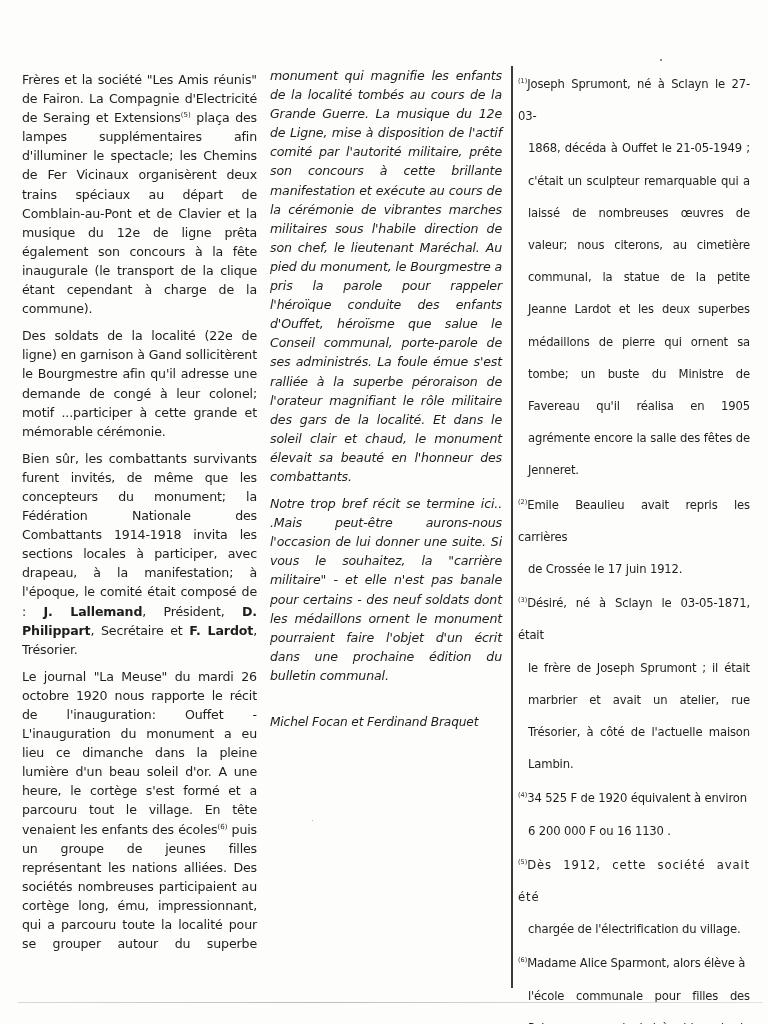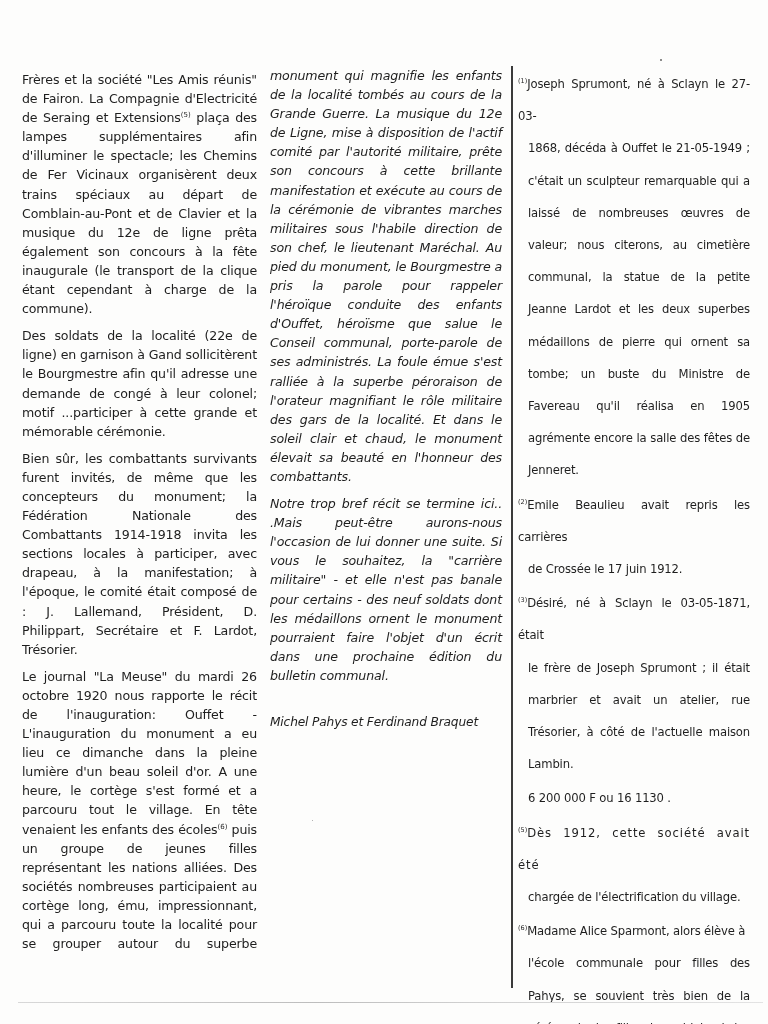--- a/index.html
+++ b/index.html
@@ -37,21 +37,21 @@
     }
     .col p.last-line-justify {
       text-align-last: justify;
     }
     sup.note {
       font-size: 7px;
       line-height: 0;
       vertical-align: 5px;
       letter-spacing: 0;
     }
-    b.name { font-weight: normal; }
+    b.name { font-weight: bold; }
 
     .signature {
       margin-top: 28px !important;
       text-align: left;
       font-size: 12.2px;
     }
 
     .divider {
       position: absolute;
       left: 511px;
@@ -120,39 +120,40 @@
       <span>Bien sûr, les combattants survivants furent invités, de même que les concepteurs du monument; la Fédération Nationale des Combattants 1914-1918 invita les sections locales à participer, avec drapeau, à la manifestation; à l'époque, le comité était composé de : </span><b class="name">J. Lallemand</b><span>, Président, </span><b class="name">D. Philippart</b><span>, Secrétaire et </span><b class="name">F. Lardot</b><span>, Trésorier.</span>
     </p>
     <p class="last-line-justify">
       <span>Le journal "La Meuse" du mardi 26 octobre 1920 nous rapporte le récit de l'inauguration: Ouffet - L'inauguration du monument a eu lieu ce dimanche dans la pleine lumière d'un beau soleil d'or. A une heure, le cortège s'est formé et a parcouru tout le village. En tête venaient les enfants des écoles</span><sup class="note">(6)</sup><span> puis un groupe de jeunes filles représentant les nations alliées. Des sociétés nombreuses participaient au cortège long, ému, impressionnant, qui a parcouru toute la localité pour se grouper autour du superbe</span>
     </p>
   </div>
 
   <div class="col col-2">
     <p>monument qui magnifie les enfants de la localité tombés au cours de la Grande Guerre. La musique du 12e de Ligne, mise à disposition de l'actif comité par l'autorité militaire, prête son concours à cette brillante manifestation et exécute au cours de la cérémonie de vibrantes marches militaires sous l'habile direction de son chef, le lieutenant Maréchal. Au pied du monument, le Bourgmestre a pris la parole pour rappeler l'héroïque conduite des enfants d'Ouffet, héroïsme que salue le Conseil communal, porte-parole de ses administrés. La foule émue s'est ralliée à la superbe péroraison de l'orateur magnifiant le rôle militaire des gars de la localité. Et dans le soleil clair et chaud, le monument élevait sa beauté en l'honneur des combattants.</p>
     <p>Notre trop bref récit se termine ici.. .Mais peut-être aurons-nous l'occasion de lui donner une suite. Si vous le souhaitez, la "carrière militaire" - et elle n'est pas banale pour certains - des neuf soldats dont les médaillons ornent le monument pourraient faire l'objet d'un écrit dans une prochaine édition du bulletin communal.</p>
-    <p class="signature">Michel Pahys et Ferdinand Braquet</p>
+    <p class="signature">Michel Focan et Ferdinand Braquet</p>
   </div>
 
   <div class="divider"></div>
 
   <div class="col-3">
     <div class="fn">
       <span class="fn-first"><span class="fn-marker">(1)</span><span>Joseph Sprumont, né à Sclayn le 27-03-</span></span>
       <span class="fn-body">1868, décéda à Ouffet le 21-05-1949 ; c'était un sculpteur remarquable qui a laissé de nombreuses œuvres de valeur; nous citerons, au cimetière communal, la statue de la petite Jeanne Lardot et les deux superbes médaillons de pierre qui ornent sa tombe; un buste du Ministre de Favereau qu'il réalisa en 1905 agrémente encore la salle des fêtes de Jenneret.</span>
     </div>
     <div class="fn">
       <span class="fn-first"><span class="fn-marker">(2)</span><span>Emile Beaulieu avait repris les carrières</span></span>
       <span class="fn-body">de Crossée le 17 juin 1912.</span>
     </div>
     <div class="fn">
       <span class="fn-first"><span class="fn-marker">(3)</span><span>Désiré, né à Sclayn le 03-05-1871, était</span></span>
       <span class="fn-body">le frère de Joseph Sprumont ; il était marbrier et avait un atelier, rue Trésorier, à côté de l'actuelle maison Lambin.</span>
     </div>
     <div class="fn">
+      <span class="fn-first"><span class="fn-marker">(4)</span><span>34 525 F de 1920 équivalent à environ</span></span>
       <span class="fn-body">6 200 000 F ou 16 1130 .</span>
     </div>
     <div class="fn">
       <span class="fn-first wide"><span class="fn-marker">(5)</span><span>Dès 1912, cette société avait été</span></span>
       <span class="fn-body">chargée de l'électrification du village.</span>
     </div>
     <div class="fn">
       <span class="fn-first"><span class="fn-marker">(6)</span><span>Madame Alice Sparmont, alors élève à</span></span>
       <span class="fn-body">l'école communale pour filles des Pahys, se souvient très bien de la cérémonie; les filles des soldats et des combattants avaient été habillées de costumes de papier aux couleurs nationales.</span>
     </div>

